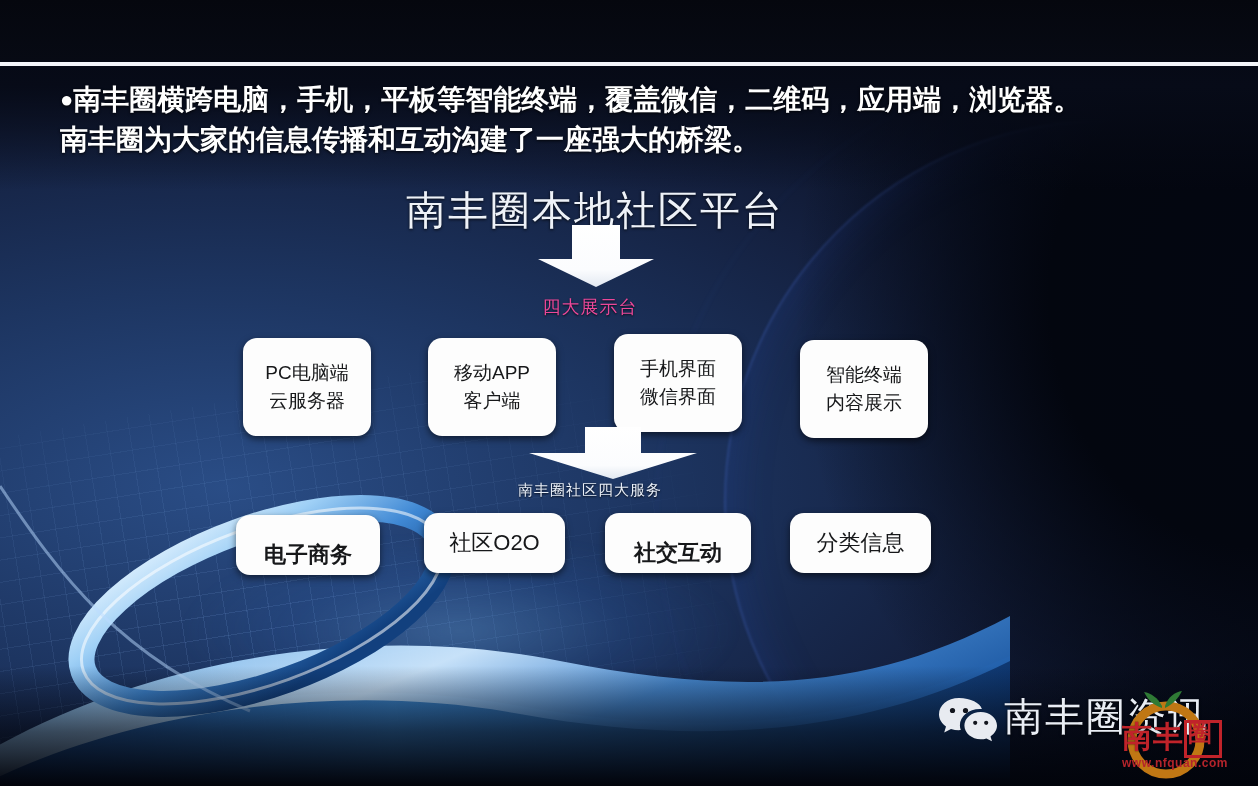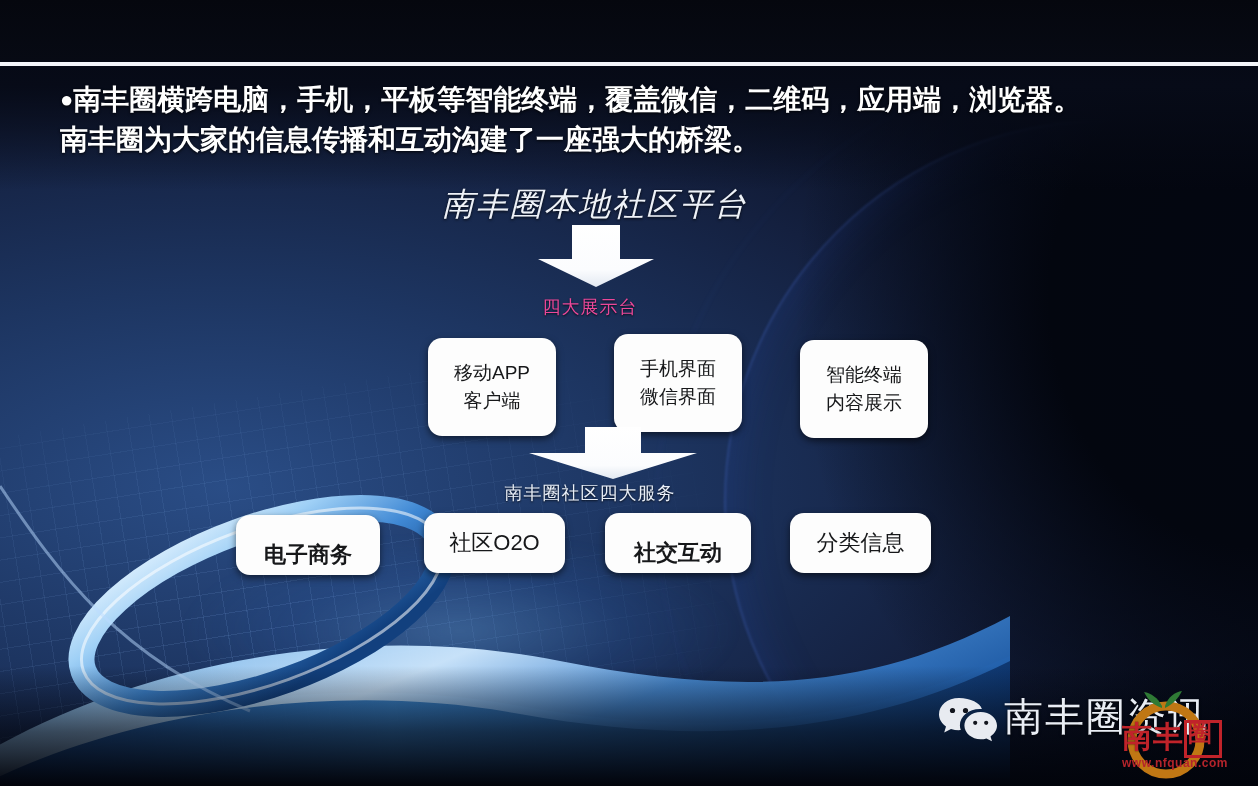--- a/index.html
+++ b/index.html
@@ -50,31 +50,31 @@
      font-size:30px;font-weight:bold;color:#ffffff;letter-spacing:1px;
      text-shadow:0 1px 2px rgba(0,0,0,0.9);white-space:nowrap;}
 
   .lead{position:absolute;left:60px;top:80px;width:1175px;
      font-size:28px;font-weight:bold;color:#ffffff;line-height:1.42;
      text-shadow:0 1px 3px rgba(0,0,0,0.85);}
   .lead .bullet{font-size:22px;vertical-align:2px;}
 
   
   .platform-title{position:absolute;left:0;top:183px;width:1190px;text-align:center;
-     font-size:32px;color:#eef2f8;letter-spacing:2px;
-     text-shadow:0 1px 3px rgba(0,0,0,0.8);font-style:italic;}
+     font-size:40px;color:#eef2f8;letter-spacing:2px;
+     text-shadow:0 1px 3px rgba(0,0,0,0.8);}
 
   .arrow1{position:absolute;left:536px;top:225px;width:120px;height:62px;}
   .arrow2{position:absolute;left:527px;top:427px;width:172px;height:52px;}
 
   .cap1{position:absolute;left:0;top:295px;width:1180px;text-align:center;
      font-size:18px;color:#ec4899;letter-spacing:1px;
      text-shadow:0 1px 2px rgba(0,0,0,0.8);}
   .cap2{position:absolute;left:0;top:481px;width:1180px;text-align:center;
-     font-size:18px;color:#e9eff8;letter-spacing:1px;
+     font-size:15px;color:#e9eff8;letter-spacing:1px;
      text-shadow:0 1px 2px rgba(0,0,0,0.8);}
 
   .card{position:absolute;background:#fdfdfd;border-radius:14px;
      box-shadow:0 3px 7px rgba(0,0,0,0.55);
      color:#17181a;display:flex;align-items:center;justify-content:center;}
   .card .txt{font-size:19px;line-height:1.45;text-align:center;white-space:pre-line;}
 
   .card.tier1{width:128px;height:98px;}
   .t1-0{left:243px;top:338px;}
   .t1-1{left:428px;top:338px;width:130px;}
@@ -164,20 +164,23 @@
         <stop offset="0%" stop-color="#ffffff"></stop>
         <stop offset="72%" stop-color="#fbfcfe"></stop>
         <stop offset="100%" stop-color="#e3e9f2"></stop>
       </linearGradient>
     </defs>
     <polygon points="36,0 84,0 84,34 118,34 60,62 2,34 36,34" fill="url(#ar1)"></polygon>
   </svg>
 
   <div class="cap1">四大展示台</div>
 
+  <div class="card tier1 t1-0">
+    <div class="txt"><span>PC电脑端</span><br><span>云服务器</span></div>
+  </div>
   <div class="card tier1 t1-2">
     <div class="txt"><span>手机界面</span><br><span>微信界面</span></div>
   </div>
   <div class="card tier1 t1-1">
     <div class="txt"><span>移动APP</span><br><span>客户端</span></div>
   </div>
   <div class="card tier1 t1-3">
     <div class="txt"><span>智能终端</span><br><span>内容展示</span></div>
   </div>
 

